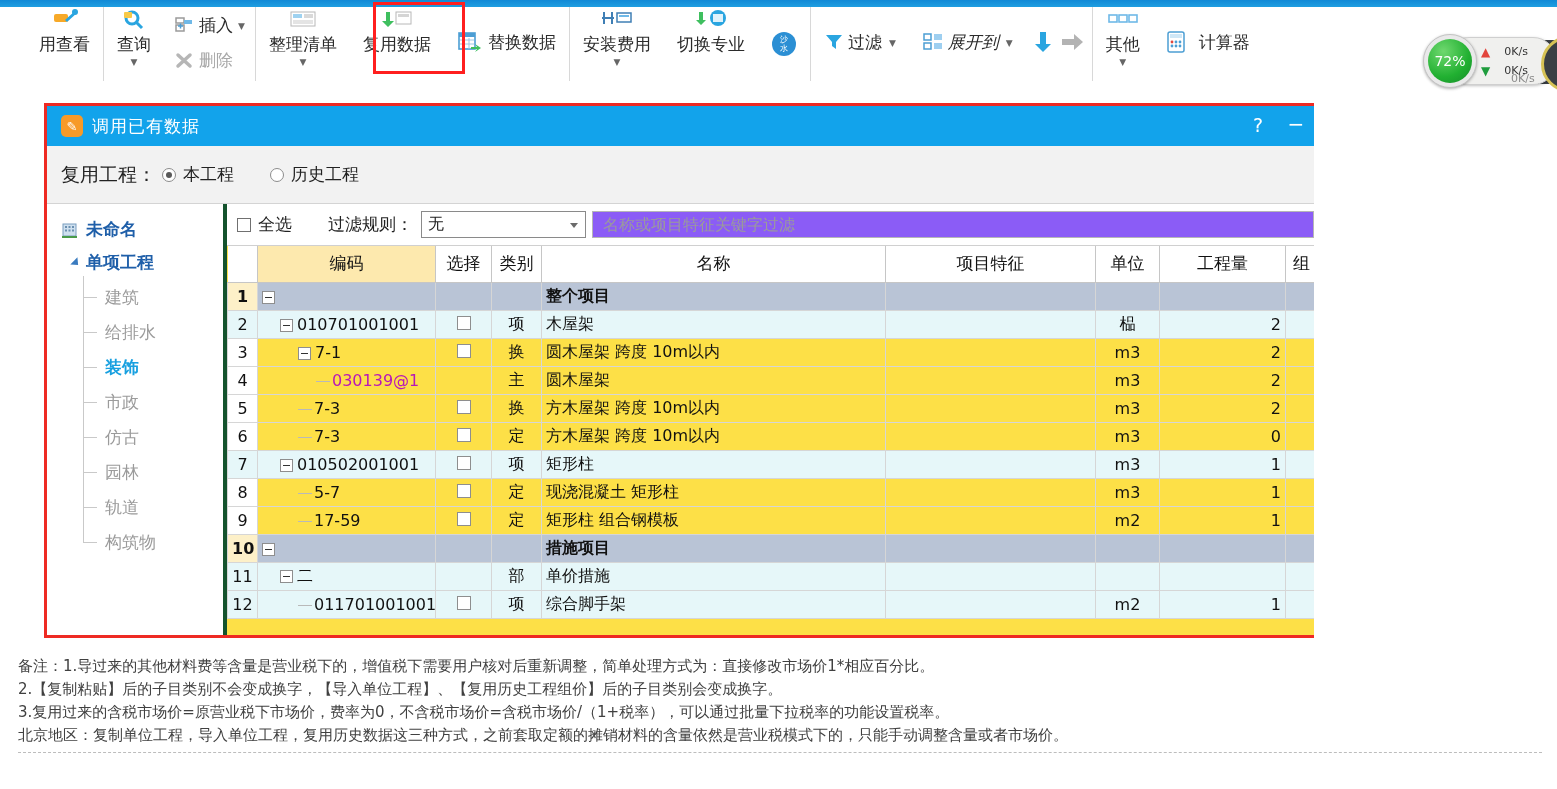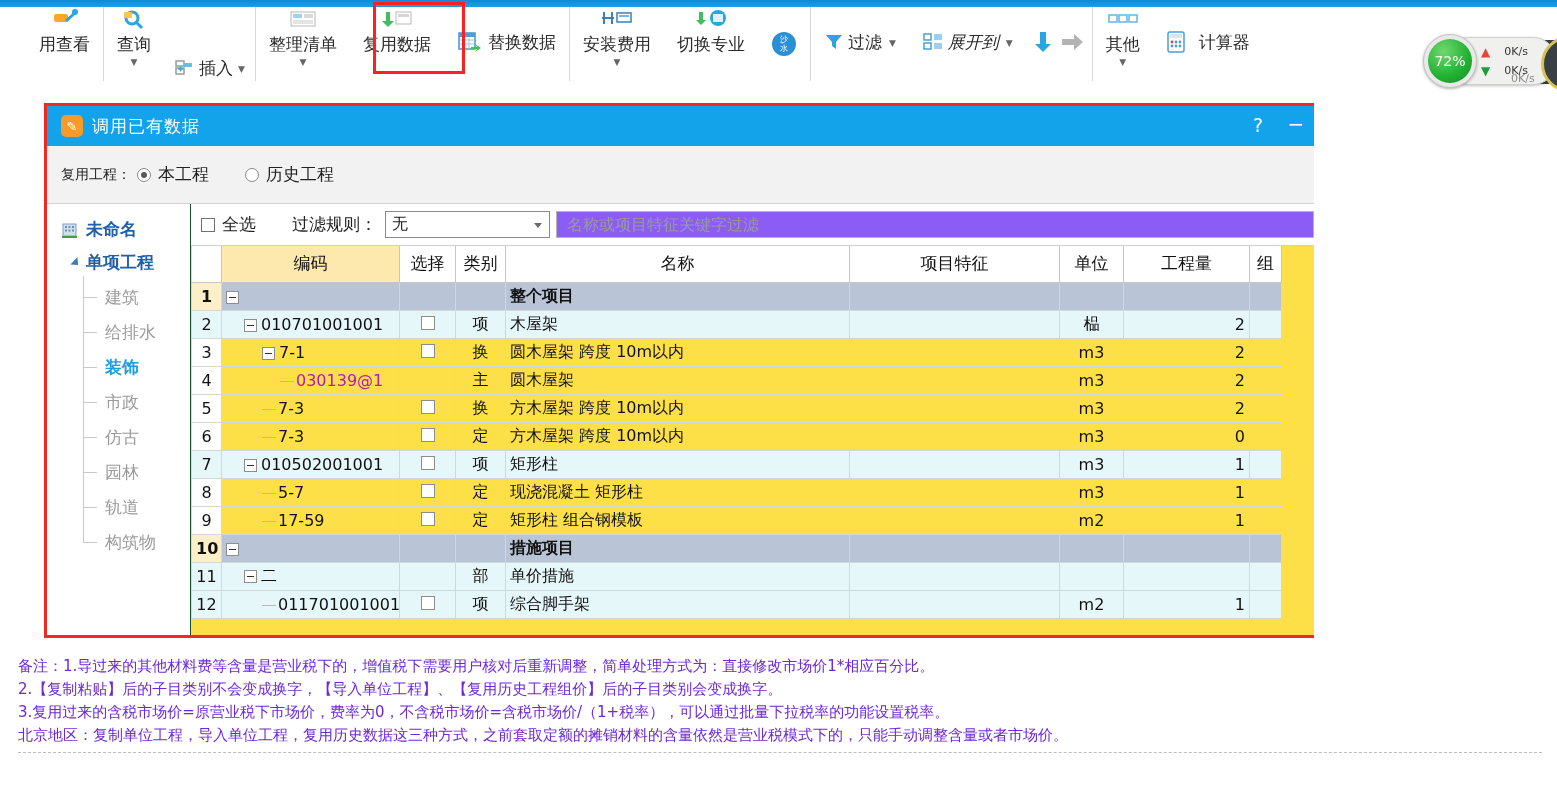--- a/index.html
+++ b/index.html
@@ -37,21 +37,21 @@
   .rb-ico { height: 26px; display: flex; align-items: center; justify-content: center; }
   .rb-lbl { font-size: 17px; color: #2b2b2b; line-height: 22px; white-space: nowrap; }
   .rb-lbl.dim { color: #a8a8a8; }
   .rb-caret {
     font-size: 9px; color: #666; line-height: 10px; margin-top: 2px;
   }
   .rb-small {
     display: flex; flex-direction: column; justify-content: flex-start;
     padding: 0 4px;
   }
-  .rb-srow { display: flex; align-items: center; gap: 5px; height: 35px; cursor: pointer; margin-top: 43px; }
+  .rb-srow { display: flex; align-items: center; gap: 5px; height: 35px; cursor: pointer; }
   .rb-srow .rb-lbl { font-size: 17px; }
   .rb-inline { display: flex; align-items: center; gap: 6px; }
 
   .highlight-box {
     position: absolute; left: 373px; top: 2px; width: 92px; height: 72px;
     border: 3px solid #ff1f1f; pointer-events: none;
   }
 
   
   .netwidget {
@@ -114,37 +114,37 @@
   }
   .dlg-min {
     position:absolute; right:6px; top:6px; color:#fff; font-size:20px; cursor:pointer;
     width:24px; text-align:center; line-height:24px;
   }
 
   .dlg-optbar {
     height: 58px; background:#f2f2f2; display:flex; align-items:center;
     padding-left: 14px; border-bottom:1px solid #d4d4d4;
   }
-  .opt-label { font-size:14px; color:#222; margin-right:6px; }
+  .opt-label { font-size:19px; color:#222; margin-right:6px; }
   .radio-wrap { display:flex; align-items:center; margin-right:36px; cursor:pointer; }
   .radio {
     width:14px; height:14px; border-radius:50%; border:1px solid #8c8c8c;
     background:#fff; margin-right:7px; position:relative; flex:none;
   }
   .radio.on::after {
     content:""; position:absolute; left:3px; top:3px; width:6px; height:6px;
     border-radius:50%; background:#5a5a5a;
   }
   .radio-text { font-size:17px; color:#222; }
 
   .dlg-body { display:flex; height: 434px; background:#fff; }
 
   
   .tree {
-    width: 144px; background:#fff; border-right:1px solid #14532d; padding: 14px 0 8px 14px;
+    width: 180px; background:#fff; border-right:4px solid #14532d; padding: 14px 0 8px 14px;
   }
   .tree-root { display:flex; align-items:center; margin-bottom:10px; }
   .bldg-ico { width:17px; height:17px; margin-right:8px; position:relative; flex:none; }
   .tree-root-text { font-size:17px; color:#1f5fa9; font-weight:bold; }
   .tree-l1 { display:flex; align-items:center; margin-left:12px; margin-bottom:6px; }
   .tri {
     width:0;height:0;border-left:6px solid #3a7bbf;border-top:5px solid transparent;
     border-bottom:5px solid transparent; margin-right:7px; transform: rotate(45deg); flex:none;
   }
   .tree-l1-text { font-size:17px; color:#1f5fa9; font-weight:bold; }
@@ -234,21 +234,21 @@
   }
   .ind { display:inline-block; }
   .elbow {
     display:inline-block; width:14px; border-top:1px solid #b9b9b9; height:1px;
     vertical-align:middle; margin-right:2px;
   }
 
   
   .notes {
     position:absolute; left:18px; top:655px; width:1520px;
-    font-size:15px; color:#6d28d9; line-height:23px;
+    font-size:15px; color:#404040; line-height:23px;
   }
   .notes div { white-space:nowrap; }
   .dashline {
     position:absolute; left:18px; top:752px; width:1524px; height:0;
     border-top:1px dashed #bdbdbd;
   }
 </style>
 </head>
 <body>
 

